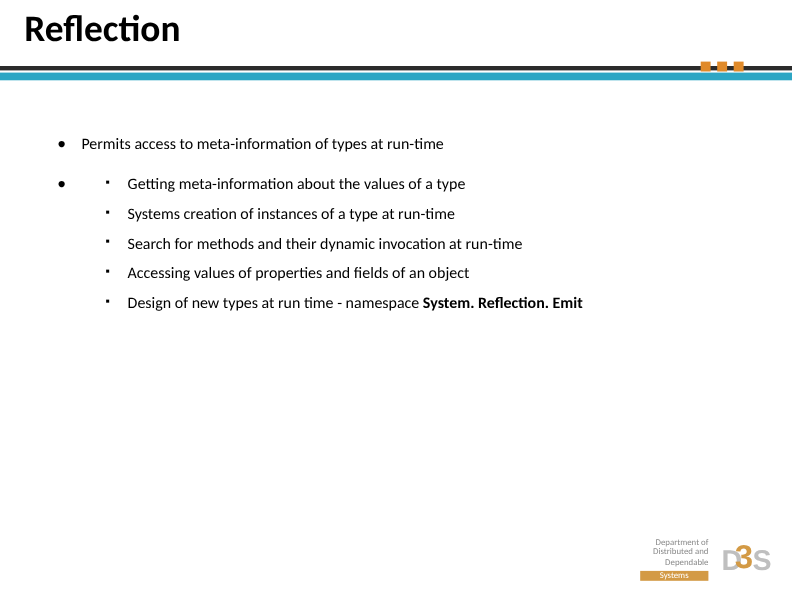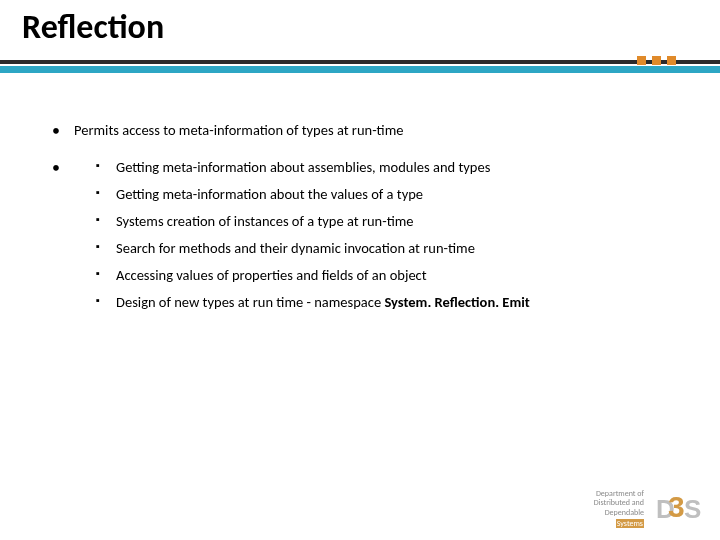--- a/index.html
+++ b/index.html
@@ -14,21 +14,21 @@
   .body { position: absolute; top: 104px; left: 48px; right: 40px; font-size: 14.5px; line-height: 1.45; margin-top: 16px; }
   ul.top { list-style: none; }
   ul.top > li { position: relative; padding-left: 26px; margin-bottom: 16px; }
   ul.top > li::before { content: "•"; position: absolute; left: 4px; top: -1px; font-size: 16px; }
   ul.sub { list-style: none; margin-top: 14px; }
   ul.sub > li { position: relative; padding-left: 42px; margin-bottom: 6px; }
   ul.sub > li::before { content: "▪"; position: absolute; left: 22px; top: 1px; font-size: 11px; }
   b { font-weight: 700; }
   .footer { position: absolute; right: 14px; bottom: 12px; display: flex; align-items: center; gap: 10px; }
   .dept { text-align: right; font-size: 8px; line-height: 1.15; color: #8a8a8a; }
-  .dept .sys { display: inline-block; margin-top: 2px; background: #d39a45; color: #fff; padding: 0 1px; font-size: 8px; }
+  .dept .sys { display: inline-block; margin-top: 2px; background: #d39a45; color: #fff; padding: 0 18px; font-size: 8px; }
   .logo { position: relative; width: 44px; height: 30px; }
   .logo .d { position: absolute; left: 2px; top: 0; font-size: 26px; font-weight: 800; color: #bfbfbf; font-family: Arial, sans-serif; }
   .logo .three { position: absolute; left: 14px; top: -4px; font-size: 30px; font-weight: 800; color: #d39a45; font-family: Arial, sans-serif; }
   .logo .s { position: absolute; left: 30px; top: 0; font-size: 26px; font-weight: 800; color: #bfbfbf; font-family: Arial, sans-serif; }
 </style>
 </head>
 <body>
 
 <div class="slide">
   <div class="title">Reflection</div>
@@ -43,21 +43,20 @@
     <span></span>
   </div>
 
   <div class="body">
     <ul class="top">
       <li>
         <span>Permits access to meta-information of types at run-time</span>
       </li>
       <li>
         <ul class="sub">
-          <li><span>Getting meta-information about assemblies, modules and types</span></li>
           <li><span>Getting meta-information about the values of a type</span></li>
           <li><span>Systems creation of instances of a type at run-time</span></li>
           <li><span>Search for methods and their dynamic invocation at run-time</span></li>
           <li><span>Accessing values of properties and fields of an object</span></li>
           <li><span>Design of new types at run time - namespace </span><b>System. Reflection. Emit</b></li>
         </ul>
       </li>
     </ul>
   </div>
 

